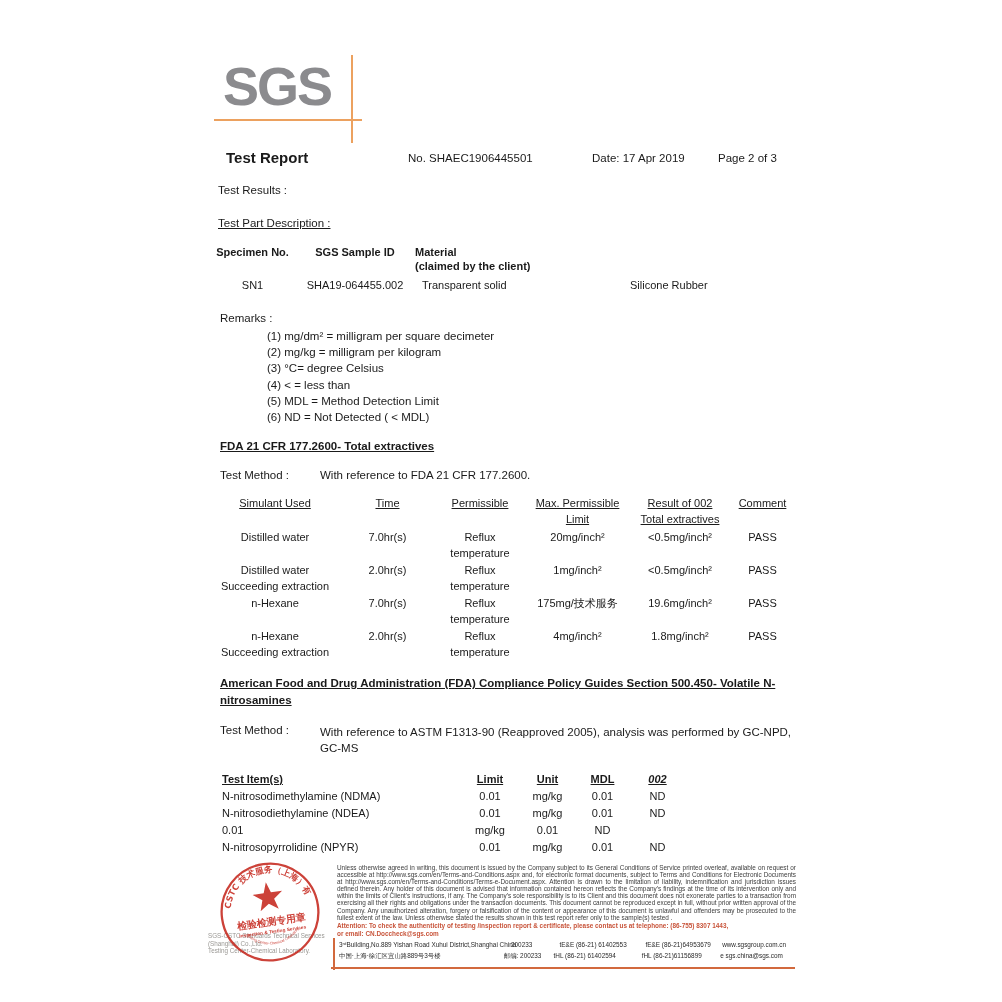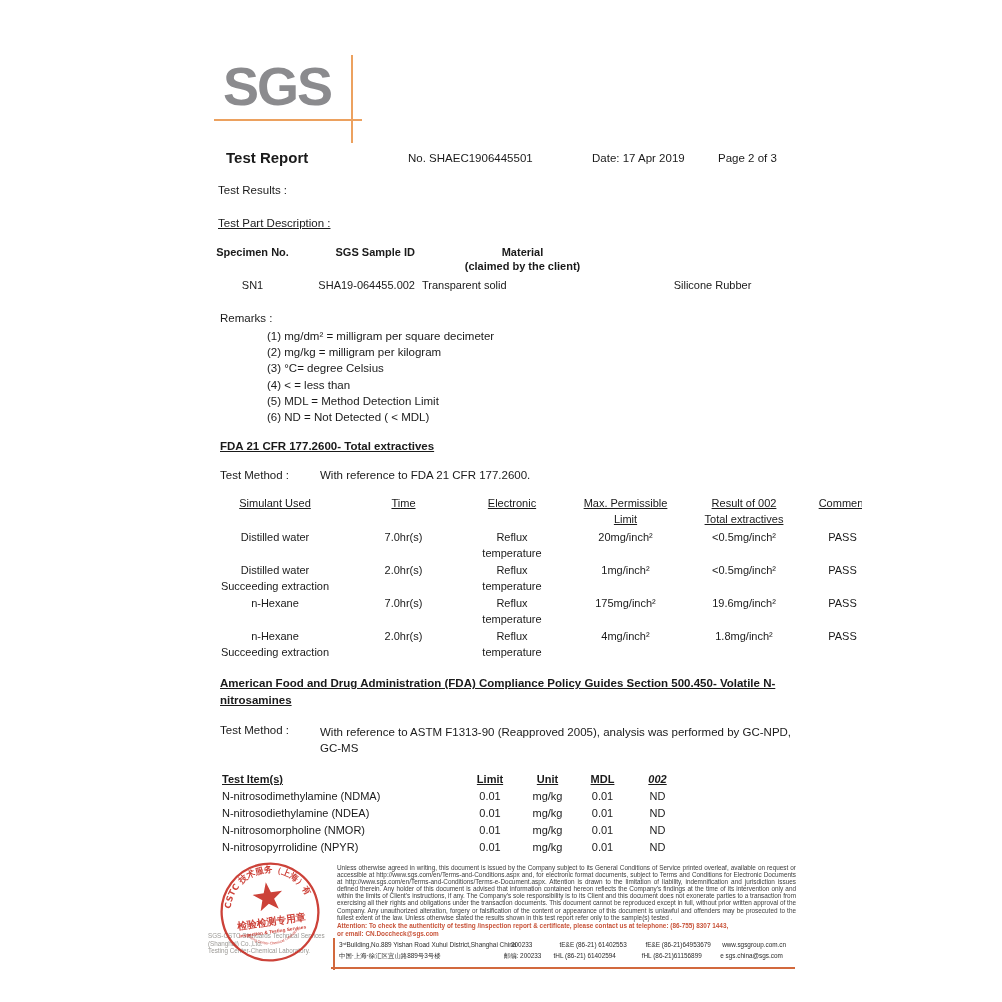--- a/index.html
+++ b/index.html
@@ -23,39 +23,39 @@
   .report-date{position:absolute;left:374px;top:1px;}
   .report-page{position:absolute;left:500px;top:1px;}
 
   .label-line{position:absolute;font-size:11.5px;}
   .u{text-decoration:underline;}
 
   
   .spec-table{position:absolute;left:0;top:245px;width:585px;font-size:11px;}
   .spec-row{display:grid;grid-template-columns:85px 120px 215px 165px;}
   .spec-row .c1{text-align:center;}
-  .spec-row .c2{text-align:right;}
+  .spec-row .c2{text-align:center;}
   .spec-row .c3{text-align:left;padding-left:7px;}
-  .spec-row .c4{text-align:center;}
+  .spec-row .c4{}
   .spec-head{font-weight:bold;line-height:14px;}
   .spec-sub{font-weight:bold;line-height:14px;}
   .spec-data{margin-top:5px;line-height:14px;}
 
   
   .remarks-label{left:10px;top:312px;text-align:center;}
   .remarks-list{position:absolute;left:57px;top:328px;font-size:11.5px;line-height:16.2px;}
 
   
   .fda-heading{left:10px;top:440px;font-weight:bold;}
   .tm1-label{left:10px;top:469px;}
   .tm1-value{left:110px;top:469px;}
 
   
   .ext-table{position:absolute;left:0;top:496px;width:585px;font-size:11px;}
-  .ext-grid{display:grid;grid-template-columns:130px 95px 90px 105px 100px 65px;gap:16px;}
+  .ext-grid{display:grid;grid-template-columns:130px 95px 90px 105px 100px 65px;}
   .ext-grid > div{text-align:center;line-height:15.5px;}
   .ext-head span{text-decoration:underline;display:block;}
   .ext-rows{margin-top:3px;}
   .ext-row{margin-top:2px;min-height:31px;}
 
   
   .us-heading{left:10px;top:675px;width:562px;font-weight:bold;line-height:17px;}
   .tm2-label{left:10px;top:724px;}
   .tm2-value{left:110px;top:724px;width:478px;line-height:16px;}
 
@@ -144,21 +144,21 @@
 
     <div class="ext-table">
       <div class="ext-grid ext-head">
         <div>
             <span>Simulant Used</span>
           </div>
         <div>
             <span>Time</span>
           </div>
         <div>
-            <span>Electronic</span>
+            <span>Permissible</span>
           </div>
         <div>
             <span>Max. Permissible</span>
             <span>Limit</span>
           </div>
         <div>
             <span>Result of 002</span>
             <span>Total extractives</span>
           </div>
         <div>
@@ -188,21 +188,21 @@
           <div>&lt;0.5mg/inch²</div>
           <div>PASS</div>
         </div>
         <div class="ext-grid ext-row">
           <div>
               <div>n-Hexane</div>
               <div></div>
             </div>
           <div>7.0hr(s)</div>
           <div>Reflux temperature</div>
-          <div>175mg/inch²</div>
+          <div>175mg/技术服务</div>
           <div>19.6mg/inch²</div>
           <div>PASS</div>
         </div>
         <div class="ext-grid ext-row">
           <div>
               <div>n-Hexane</div>
               <div>Succeeding extraction</div>
             </div>
           <div>2.0hr(s)</div>
           <div>Reflux temperature</div>
@@ -235,21 +235,20 @@
         <div>ND</div>
       </div>
       <div class="nit-grid">
         <div>N-nitrosodiethylamine (NDEA)</div>
         <div>0.01</div>
         <div>mg/kg</div>
         <div>0.01</div>
         <div>ND</div>
       </div>
       <div class="nit-grid">
-        <div>N-nitrosomorpholine (NMOR)</div>
         <div>0.01</div>
         <div>mg/kg</div>
         <div>0.01</div>
         <div>ND</div>
       </div>
       <div class="nit-grid">
         <div>N-nitrosopyrrolidine (NPYR)</div>
         <div>0.01</div>
         <div>mg/kg</div>
         <div>0.01</div>

